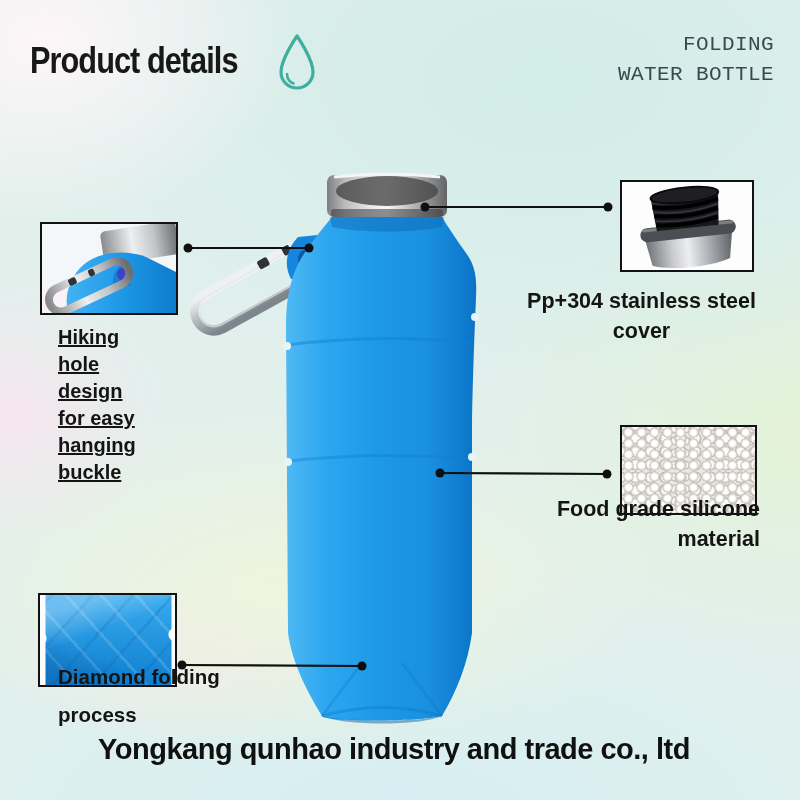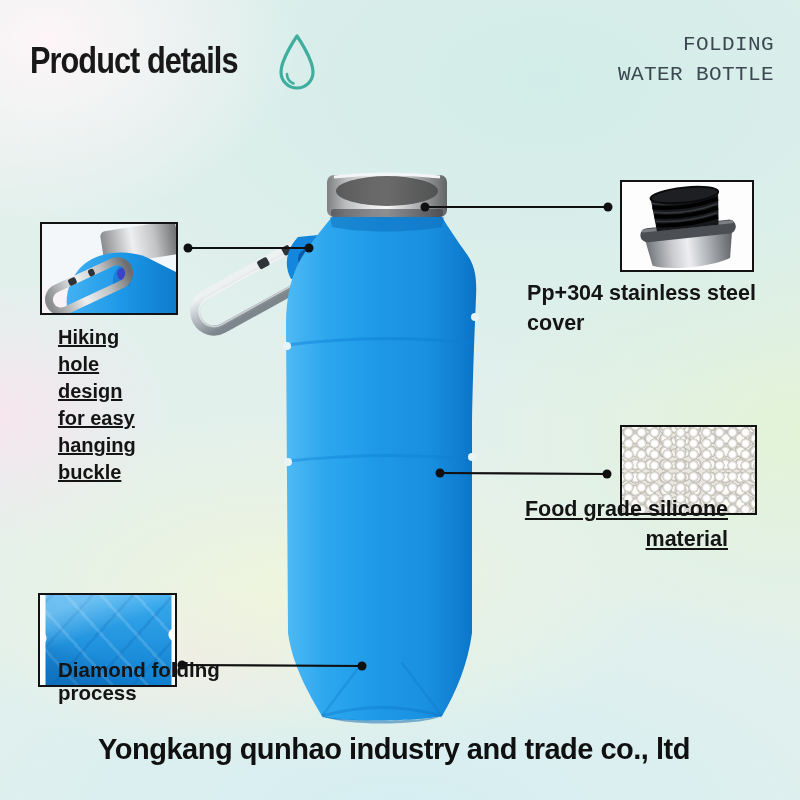--- a/index.html
+++ b/index.html
@@ -44,23 +44,23 @@
       linear-gradient(90deg,  #fbfdfe 0 5px, rgba(255,255,255,0) 6px),
       linear-gradient(270deg, #fbfdfe 0 3px, rgba(255,255,255,0) 4px),
       linear-gradient(160deg, rgba(255,255,255,.28) 0 16%, rgba(255,255,255,0) 42%),
       linear-gradient(25deg,  rgba(8,74,146,.28) 0 14%, rgba(0,0,0,0) 38%),
       repeating-linear-gradient(48deg,  rgba(255,255,255,.14) 0 3px, rgba(255,255,255,0) 3px 26px),
       repeating-linear-gradient(-48deg, rgba(10,92,172,.20) 0 3px, rgba(0,0,0,0) 3px 30px),
       linear-gradient(180deg,#38abee,#0f7fd0);}
   
   .callout-label{font-weight:bold;color:#141414;white-space:pre-line;z-index:6;}
   .hiking-label{left:58px;top:324px;font-size:20px;line-height:27px;text-decoration:underline;}
-  .cover-label{right:44px;top:278px;font-size:21.5px;line-height:30px;text-align:left;}
-  .silicone-label{right:72px;top:494px;font-size:21.5px;line-height:30px;text-align:right;text-decoration:underline;}
-  .diamond-label{left:58px;top:658px;font-size:20.5px;line-height:23px;}
+  .cover-label{right:44px;top:286px;font-size:21.5px;line-height:30px;text-align:center;}
+  .silicone-label{right:40px;top:494px;font-size:21.5px;line-height:30px;text-align:right;}
+  .diamond-label{left:58px;top:658px;font-size:20.5px;line-height:38px;}
   
   .company{left:0;right:12px;top:733px;text-align:center;font-size:29px;font-weight:bold;
     letter-spacing:-.5px;color:#101010;z-index:7;white-space:nowrap;}
   .lines-overlay{left:0;top:0;z-index:4;pointer-events:none;}
   .bottle-svg{left:180px;top:165px;z-index:2;}
   .drop-icon{left:276px;top:32px;}
   svg{display:block;}
 </style>
 </head>
 <body>

